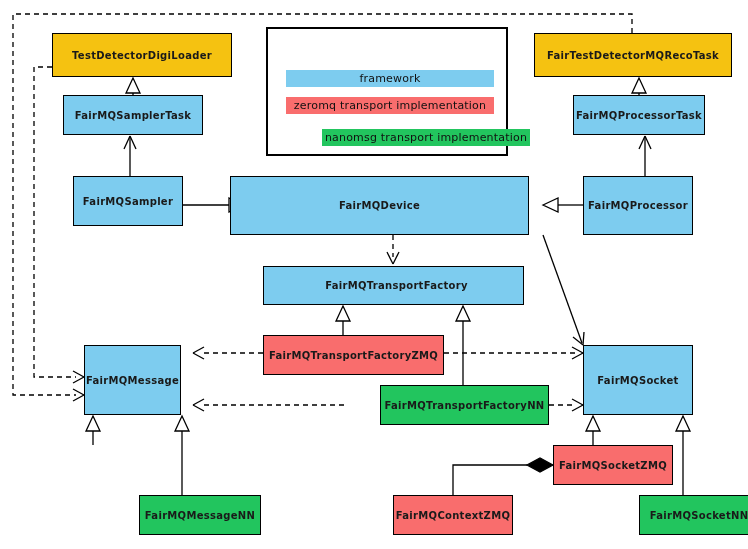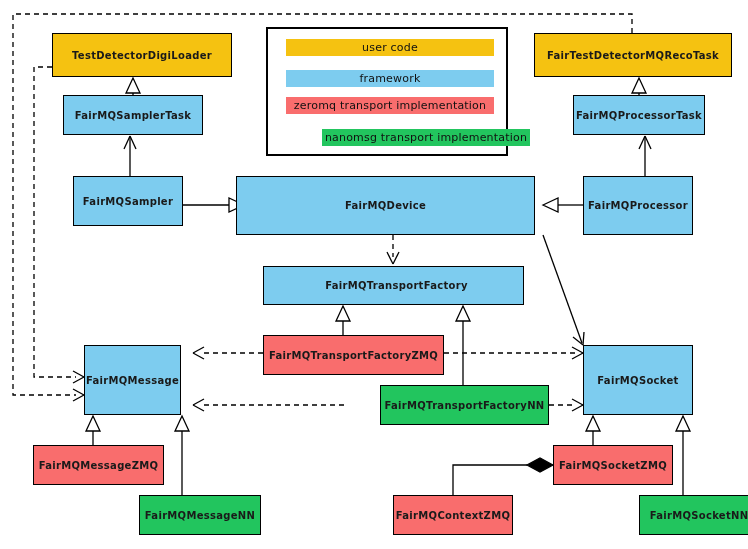--- a/index.html
+++ b/index.html
@@ -150,45 +150,41 @@
       <polygon class="hollow" points="683,416 676,431 690,431"></polygon>
     </g>
 
     <g>
       <polyline points="527,465 453,465 453,495"></polyline>
       <polygon class="solid" points="553,465 540,458 527,465 540,472"></polygon>
     </g>
   </svg>
 
   <div id="legend">
-    <div class="legend-bar lb0 gold">
-        <span>user code</span>
-      </div>
     <div class="legend-bar lb1 blue">
         <span>framework</span>
       </div>
     <div class="legend-bar lb2 red">
         <span>zeromq transport implementation</span>
       </div>
     <div class="legend-bar lb3 green">
         <span>nanomsg transport implementation</span>
       </div>
   </div>
 
   <div class="node gold" style="left:52px;top:33px;width:180px;height:44px;">TestDetectorDigiLoader</div>
   <div class="node gold" style="left:534px;top:33px;width:198px;height:44px;">FairTestDetectorMQRecoTask</div>
   <div class="node blue abstract" style="left:63px;top:95px;width:140px;height:40px;">FairMQSamplerTask</div>
   <div class="node blue abstract" style="left:573px;top:95px;width:132px;height:40px;">FairMQProcessorTask</div>
   <div class="node blue" style="left:73px;top:176px;width:110px;height:50px;">FairMQSampler</div>
-  <div class="node blue" style="left:236px;top:176px;width:299px;height:59px;">FairMQDevice</div>
+  <div class="node blue" style="left:230px;top:176px;width:299px;height:59px;">FairMQDevice</div>
   <div class="node blue" style="left:583px;top:176px;width:110px;height:59px;">FairMQProcessor</div>
   <div class="node blue abstract" style="left:263px;top:266px;width:261px;height:39px;padding-left:6px;">FairMQTransportFactory</div>
   <div class="node red" style="left:263px;top:335px;width:181px;height:40px;">FairMQTransportFactoryZMQ</div>
   <div class="node green" style="left:344px;top:385px;width:169px;height:40px;">FairMQTransportFactoryNN</div>
   <div class="node blue abstract" style="left:84px;top:345px;width:97px;height:70px;">FairMQMessage</div>
   <div class="node blue abstract" style="left:583px;top:345px;width:110px;height:70px;">FairMQSocket</div>
-  <div class="node red" style="left:33px;top:445px;width:131px;height:40px;">FairMQMessageZMQ</div>
   <div class="node green" style="left:103px;top:495px;width:122px;height:40px;">FairMQMessageNN</div>
   <div class="node red" style="left:393px;top:495px;width:120px;height:40px;">FairMQContextZMQ</div>
   <div class="node red" style="left:553px;top:445px;width:120px;height:40px;">FairMQSocketZMQ</div>
   <div class="node green" style="left:603px;top:495px;width:120px;height:40px;">FairMQSocketNN</div>
 
 </div>
 
 </body></html>

